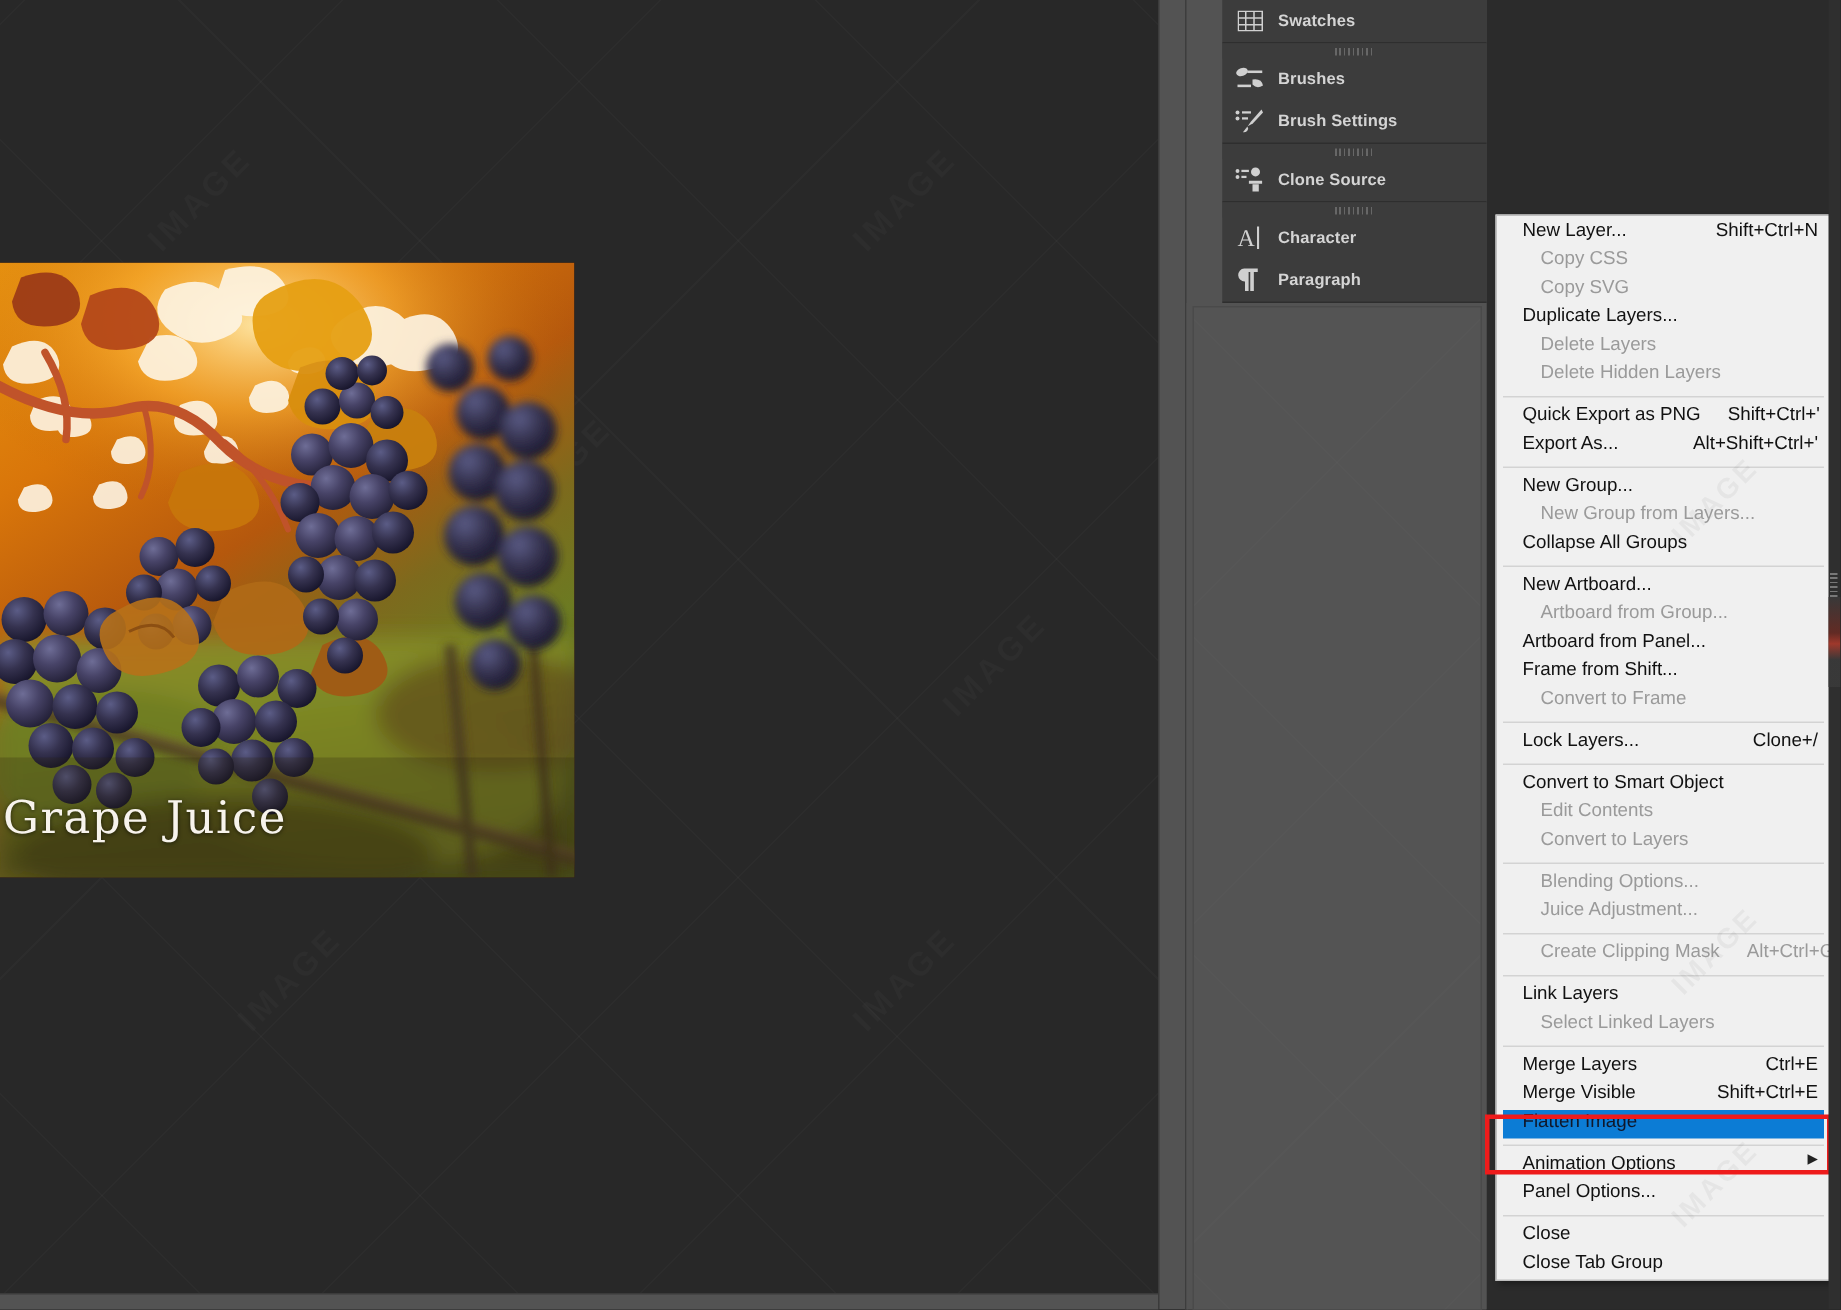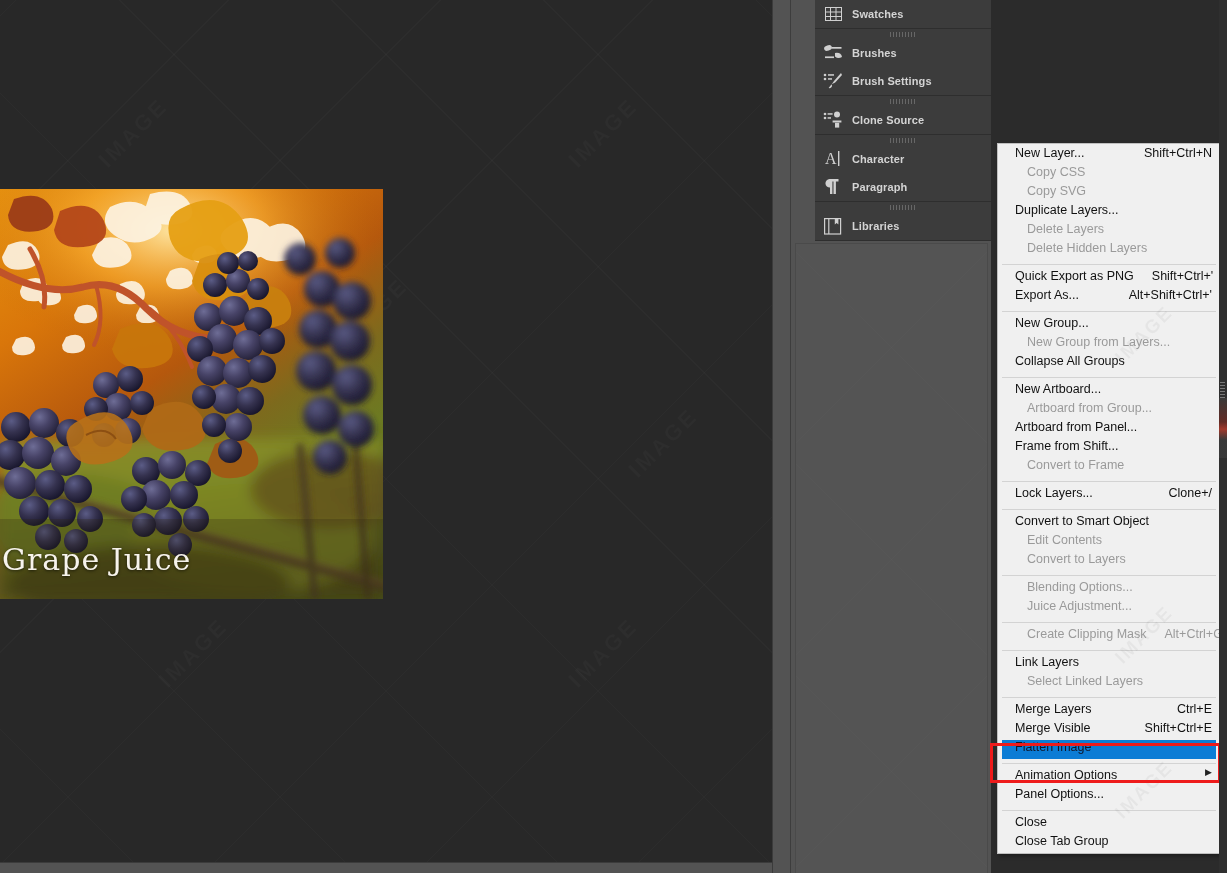--- a/index.html
+++ b/index.html
@@ -63,21 +63,21 @@
     position: absolute;
     left: 0; top: 862px;
     width: 772px; height: 11px;
     background: #535353;
     border-top: 1px solid #3b3b3b;
   }
 
   
   .doc-image {
     position: absolute;
-    left: 0; top: 189px;
+    left: 0; top: 175px;
     width: 383px; height: 410px;
     overflow: hidden;
     background: #3a2110;
   }
   .grape-photo {
     position: absolute;
     inset: 0;
   }
   .photo-caption {
     position: absolute;
@@ -531,33 +531,20 @@
           </div>
           <div class="dock-item">
             <span class="dock-icon">
               <svg width="16" height="18" viewBox="0 0 16 18">
         <path d="M4.5 1 h9 v2.4 h-2.6 V16 h-2.4 V3.4 H7.4 V16 H5 V9.6 A4.3 4.3 0 0 1 4.5 1z" fill="#d0d0d0"></path>
               </svg>
             </span>
             <span class="dock-label">Paragraph</span>
           </div>
         </div>
-        <div class="dock-group">
-          <div class="dock-grip"></div>
-          <div class="dock-item">
-            <span class="dock-icon">
-              <svg width="18" height="17" viewBox="0 0 18 17">
-        <rect x="0.6" y="0.6" width="16" height="15.4" fill="none" stroke="#d0d0d0" stroke-width="1.2"></rect>
-        <rect x="4.2" y="0.6" width="1.2" height="15.4" fill="#d0d0d0"></rect>
-        <path d="M10.8 0.6 h3.6 v6 l-1.8 -1.6 -1.8 1.6z" fill="#d0d0d0"></path>
-              </svg>
-            </span>
-            <span class="dock-label">Libraries</span>
-          </div>
-        </div>
       </div>
     <div class="dock-empty">
       <div class="dock-empty-inner"></div>
     </div>
   </div>
 
   <div class="context-menu" id="context-menu">
     <div class="menu-watermark" style="left:110px; top:180px;">IMAGE</div>
     <div class="menu-watermark" style="left:110px; top:480px;">IMAGE</div>
     <div class="menu-watermark" style="left:110px; top:635px;">IMAGE</div>

